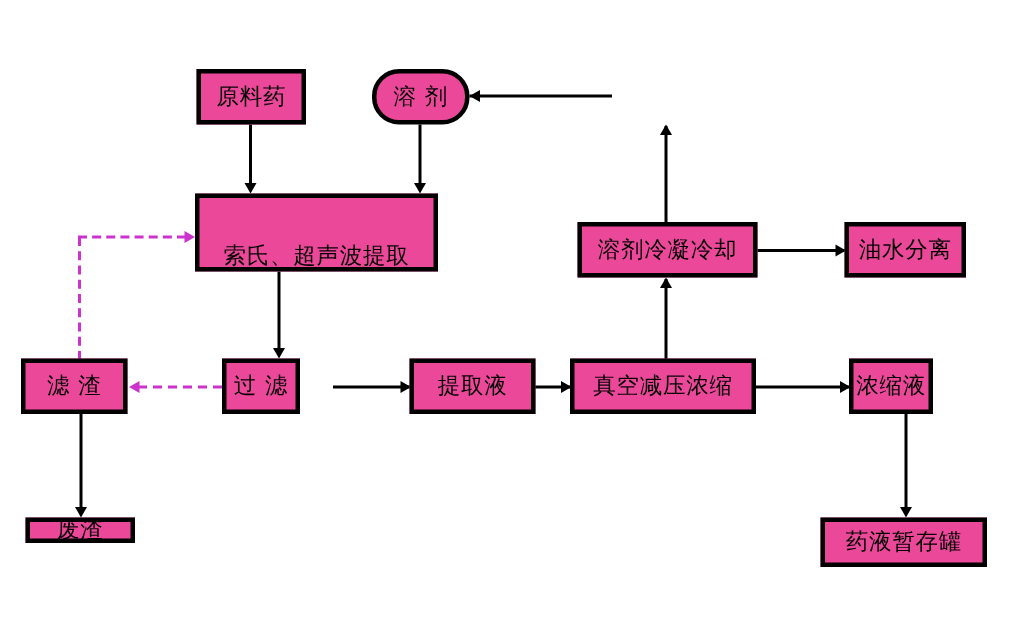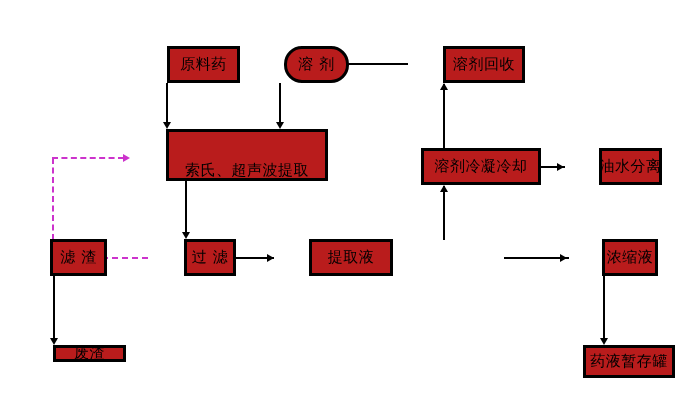--- a/index.html
+++ b/index.html
@@ -11,32 +11,31 @@
     position: relative;
     width: 680px;
     height: 420px;
     background: #ffffff;
     font-family: "DejaVu Sans", "Liberation Sans", sans-serif;
     overflow: hidden;
   }
   .node {
     position: absolute;
     box-sizing: border-box;
-    background: #b91c1c;
+    background: #ec4899;
     border: 3px solid #000000;
     display: flex;
     align-items: center;
     justify-content: center;
     color: #000000;
     font-size: 15px;
     line-height: 1;
     white-space: nowrap;
     letter-spacing: 0.5px;
     z-index: 3;
-    margin-left: 36px;
   }
   .edge {
     position: absolute;
     background: #000000;
     z-index: 1;
   }
   .edge.h { height: 2px; }
   .edge.v { width: 2px; }
   .arrow {
     position: absolute;
@@ -135,54 +134,54 @@
   <div class="arrow right-m" style="left:123px; top:154px;"></div>
 
   <div class="node" style="left:131px; top:46px; width:73px; height:37px;">
     <span>原料药</span>
   </div>
 
   <div class="node" style="left:248px; top:46px; width:65px; height:37px;border-radius:18px;">
     <span>溶 剂</span>
   </div>
 
-  <div class="node" style="left:407px; top:46px; width:82px; height:37px;">
-    <span>溶剂回收</span>
-  </div>
 
   <div class="node" style="left:130px; top:129px; width:162px; height:52px;align-items:flex-end;">
     <span>索氏、超声波提取</span>
   </div>
 
   <div class="node" style="left:385px; top:148px; width:120px; height:37px;">
     <span>溶剂冷凝冷却</span>
   </div>
 
-  <div class="node" style="left:563px; top:148px; width:63px; height:37px;">
+  <div class="node" style="left:563px; top:148px; width:81px; height:37px;">
     <span>油水分离</span>
   </div>
 
-  <div class="node" style="left:14px; top:239px; width:57px; height:37px;">
+  <div class="node" style="left:14px; top:239px; width:71px; height:37px;">
     <span>滤 渣</span>
   </div>
 
   <div class="node" style="left:148px; top:239px; width:52px; height:37px;">
     <span>过 滤</span>
   </div>
 
   <div class="node" style="left:273px; top:239px; width:84px; height:37px;">
     <span>提取液</span>
   </div>
 
+  <div class="node" style="left:380px; top:239px; width:124px; height:37px;">
+    <span>真空减压浓缩</span>
+  </div>
 
   <div class="node" style="left:566px; top:239px; width:56px; height:37px;">
     <span>浓缩液</span>
   </div>
 
   <div class="node" style="left:17px; top:345px; width:73px; height:17px;">
     <span>废渣</span>
   </div>
 
-  <div class="node" style="left:547px; top:345px; width:92px; height:33px;">
+  <div class="node" style="left:547px; top:345px; width:111px; height:33px;">
     <span>药液暂存罐</span>
   </div>
 
 </div>
 
 </body></html>

